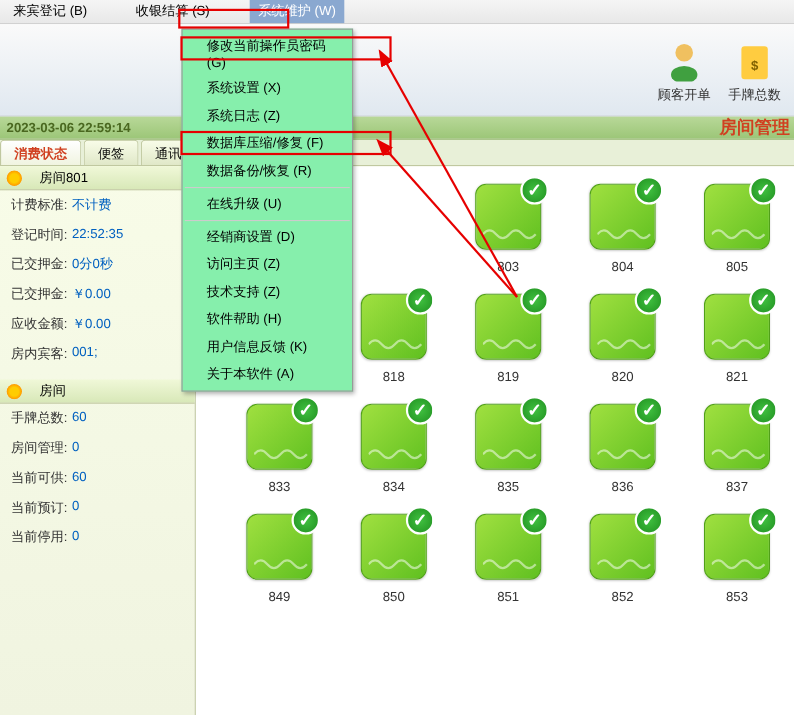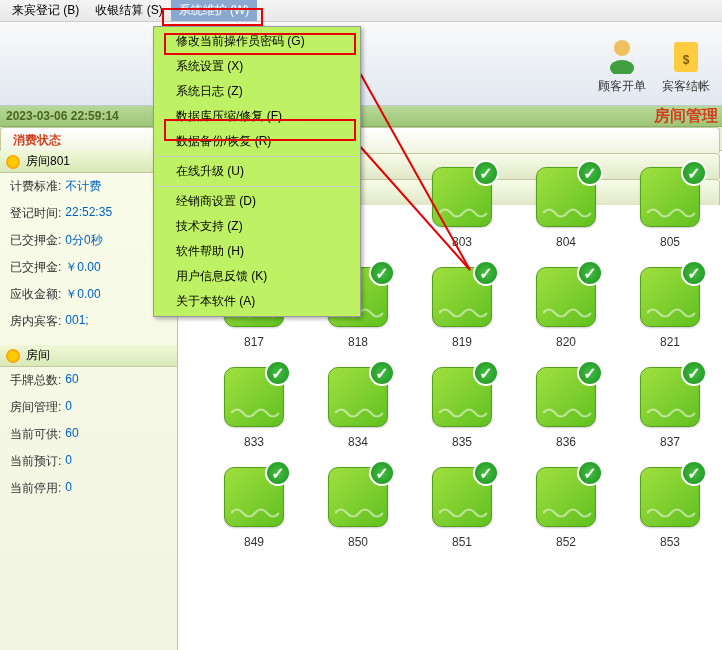--- a/index.html
+++ b/index.html
@@ -1,38 +1,38 @@
 <!DOCTYPE html>
 <html><head>
 <meta charset="utf-8">
 <style>
 * { margin: 0; padding: 0; box-sizing: border-box; font-family: "SimSun", "宋体", sans-serif; font-size: 12px; }
 body { background: #fff; width: 722px; height: 650px; overflow: hidden; position: relative; }
-.menubar { height: 22px; background: linear-gradient(#f5f5f5, #e8e8e8); border-bottom: 1px solid #ccc; display: flex; align-items: center; padding-left: 4px; }
+.menubar { height: 22px; background: linear-gradient(#f5f5f5, #e8e8e8); border-bottom: 1px solid #ccc; display: flex; align-items: center; padding-left: 4px; gap: 28px; }
 .menubar-item { padding: 2px 8px; cursor: pointer; }
 .menubar-item.active { background: #8aa8d0; color: #fff; }
-.dropdown { position: absolute; left: 153px; top: 26px; width: 208px; background: #bef264; border: 1px solid #999; box-shadow: 2px 2px 4px rgba(0,0,0,0.3); z-index: 100; padding: 2px; }
+.dropdown { position: absolute; left: 165px; top: 26px; width: 156px; background: #86efac; border: 1px solid #999; box-shadow: 2px 2px 4px rgba(0,0,0,0.3); z-index: 100; padding: 2px; }
 .dropdown-item { padding: 4px 20px; cursor: pointer; }
 .dropdown-sep { border-top: 1px solid #ccc; margin: 2px 0; }
 .highlight-box { position: absolute; border: 2px solid #e60000; pointer-events: none; z-index: 101; }
 .hb1 { left: 162px; top: 8px; width: 101px; height: 18px; }
 .hb2 { left: 164px; top: 33px; width: 192px; height: 22px; }
 .hb3 { left: 164px; top: 119px; width: 192px; height: 22px; }
 .toolbar { height: 84px; background: linear-gradient(#fafafa, #e0e8f0); border-bottom: 1px solid #c0c8d0; display: flex; justify-content: flex-end; padding-right: 4px; }
 .toolbar-btn { display: flex; flex-direction: column; align-items: center; justify-content: center; width: 64px; height: 84px; cursor: pointer; gap: 4px; }
 .toolbar-icon { width: 40px; height: 40px; display: flex; align-items: center; justify-content: center; }
 .toolbar-label { font-size: 12px; color: #333; }
 .datebar { height: 21px; background: linear-gradient(#b8d898, #9cc678); display: flex; align-items: center; padding-left: 6px; color: #4a6820; font-weight: bold; border-bottom: 1px solid #8ab060; position: relative; }
 .room-title { position: absolute; right: 4px; top: 0; height: 100%; display: flex; align-items: center; color: #d04020; font-size: 16px; font-weight: bold; }
-.tabbar { height: 24px; background: #e8f0d8; display: flex; border-bottom: 1px solid #c0c8a0; flex-direction: column; }
+.tabbar { height: 24px; background: #e8f0d8; display: flex; border-bottom: 1px solid #c0c8a0; }
 .tab { padding: 4px 12px; background: linear-gradient(#f8fce8, #e0e8c8); border: 1px solid #c0c8a0; border-bottom: none; border-radius: 4px 4px 0 0; margin-right: 2px; cursor: pointer; }
 .tab.active { background: linear-gradient(#fff, #f0f4e0); font-weight: bold; color: #d04020; }
 .main { display: flex; height: 499px; }
 .sidebar { width: 178px; background: linear-gradient(#f8fce8, #f0f4e0); border-right: 1px solid #c0c8a0; }
-.panel-header { height: 22px; background: linear-gradient(#f0f8d8, #d8e8b8); display: flex; align-items: center; padding-left: 6px; border-bottom: 1px solid #c0c8a0; gap: 6px; }
+.panel-header { height: 22px; background: linear-gradient(#f0f8d8, #d8e8b8); display: flex; align-items: center; padding-left: 6px; border-bottom: 1px solid #c0c8a0; gap: 16px; }
 .sun-icon { width: 14px; height: 14px; background: radial-gradient(circle, #ffcc00 40%, #ff9900 70%, transparent 75%); border-radius: 50%; position: relative; }
 .panel-body { padding: 5px 10px; }
 .info-row { margin-bottom: 10px; display: flex; }
 .info-label { color: #333; }
 .info-value { color: #0060c0; margin-left: 4px; }
 .content { flex: 1; overflow: hidden; padding: 16px 0 0 0; }
 .grid { display: flex; flex-wrap: wrap; }
 .room-card { width: 104px; height: 100px; display: flex; flex-direction: column; align-items: center; cursor: pointer; }
 .room-icon { width: 60px; height: 60px; background: linear-gradient(135deg, #a0e040, #60c020); border-radius: 10px; border: 1px solid #50a018; position: relative; box-shadow: 0 1px 2px rgba(0,0,0,0.2); }
 .room-check { position: absolute; top: -8px; right: -8px; width: 26px; height: 26px; background: radial-gradient(circle, #40c040, #209020); border-radius: 50%; border: 2px solid #fff; display: flex; align-items: center; justify-content: center; color: #fff; font-size: 16px; font-weight: bold; }
@@ -56,20 +56,21 @@
 <div class="dropdown" id="dropdown">
     <div class="dropdown-item">修改当前操作员密码 (G)</div>
     <div class="dropdown-item">系统设置 (X)</div>
     <div class="dropdown-item">系统日志 (Z)</div>
     <div class="dropdown-item">数据库压缩/修复 (F)</div>
     <div class="dropdown-item">数据备份/恢复 (R)</div>
     <div class="dropdown-sep"></div>
     <div class="dropdown-item">在线升级 (U)</div>
     <div class="dropdown-sep"></div>
     <div class="dropdown-item">经销商设置 (D)</div>
+    <div class="dropdown-item">访问主页 (Z)</div>
     <div class="dropdown-item">技术支持 (Z)</div>
     <div class="dropdown-item">软件帮助 (H)</div>
     <div class="dropdown-item">用户信息反馈 (K)</div>
     <div class="dropdown-item">关于本软件 (A)</div>
   </div>
 
 <svg class="arrow-svg" width="140" height="240">
   <defs>
       <marker id="ah" markerWidth="10" markerHeight="10" refX="2" refY="3" orient="auto">
         <path d="M0,0 L0,6 L8,3 z" fill="#e60000"></path>
@@ -89,21 +90,21 @@
       </div>
       <div class="toolbar-label">顾客开单</div>
     </div>
     <div class="toolbar-btn">
       <div class="toolbar-icon">
         <svg width="40" height="40">
           <rect x="8" y="8" width="24" height="30" rx="3" fill="#ffcc40"></rect>
           <text x="20" y="30" text-anchor="middle" font-size="20" fill="#806000" font-weight="bold">$</text>
         </svg>
       </div>
-      <div class="toolbar-label">宾客结帐</div>
+      <div class="toolbar-label">手牌总数</div>
     </div>
   </div>
 
 <div class="datebar">
   <span>2023-03-06 22:59:14</span>
   <span class="room-title">房间管理</span>
 </div>
 
 <div class="tabbar" id="tabbar">
     <div class="tab active">消费状态</div>

